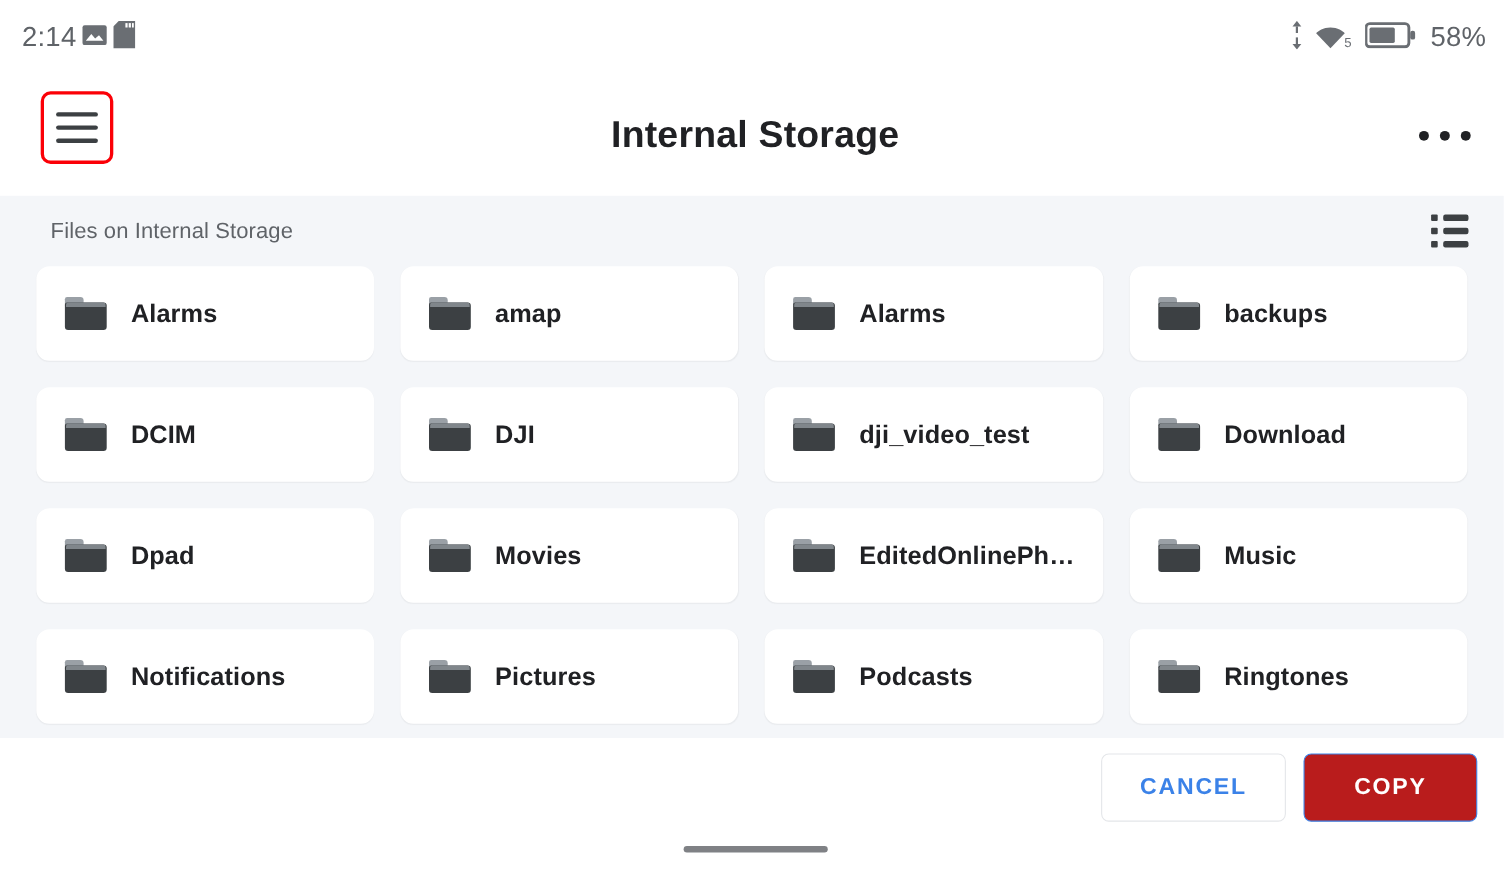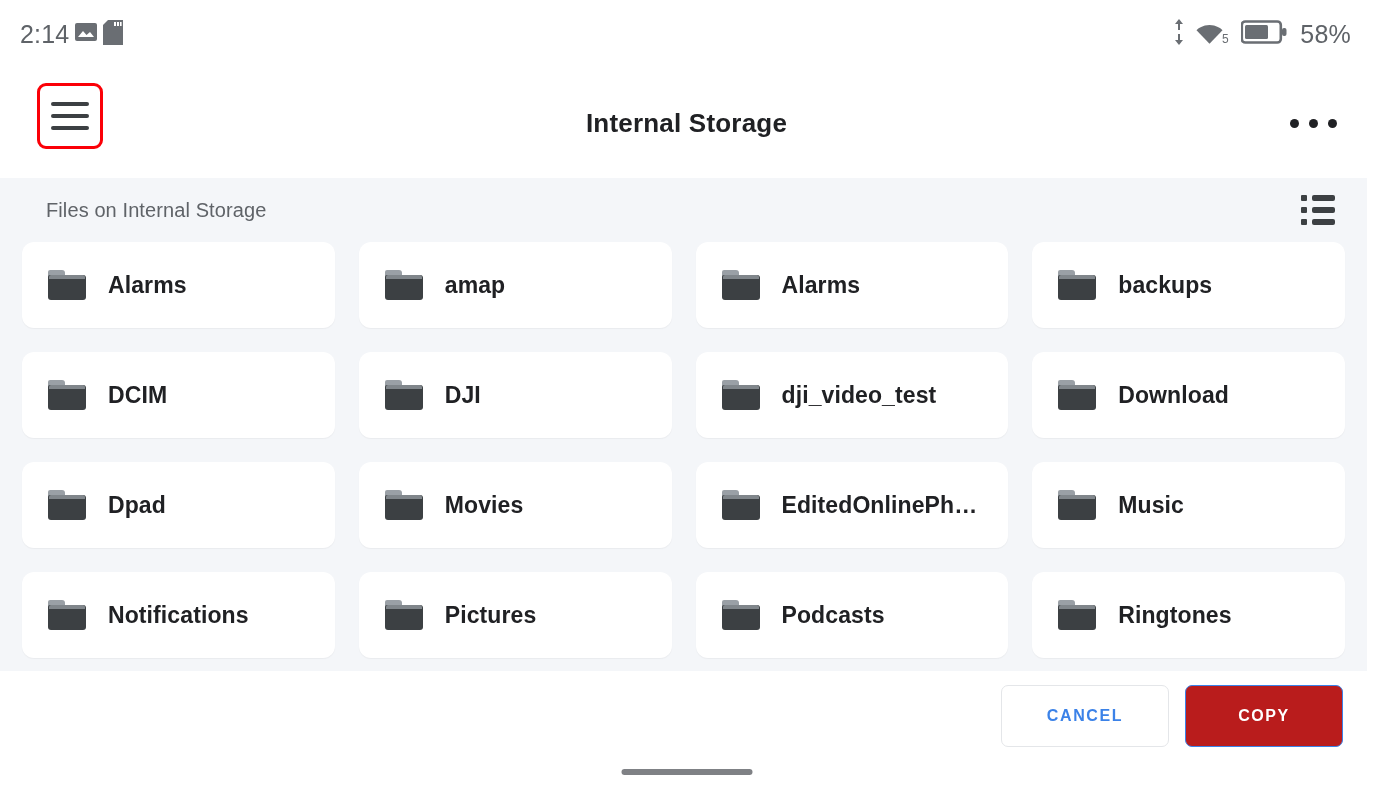--- a/index.html
+++ b/index.html
@@ -34,21 +34,21 @@
     width: 66px; height: 66px;
     border: 3px solid #fb0007; border-radius: 9px;
     background: #ffffff;
     display: flex; align-items: center; justify-content: center;
   }
   .menu-lines { width: 38px; display: flex; flex-direction: column; gap: 8px; }
   .menu-lines i { display: block; height: 4px; background: #3c4043; border-radius: 2px; }
   .appbar-title {
     position: absolute; left: 0; top: 0; width: 1373px; height: 110px;
     display: flex; align-items: center; justify-content: center;
-    font-size: 26px; font-weight: bold; color: #202124; letter-spacing: .2px;
+    font-size: 34px; font-weight: bold; color: #202124; letter-spacing: .2px;
   }
   .overflow-btn {
     position: absolute; right: 30px; top: 38px;
     width: 60px; height: 34px;
     display: flex; align-items: center; justify-content: center; gap: 10px;
   }
   .overflow-btn i { width: 9px; height: 9px; border-radius: 50%; background: #202124; display: block; }
 
   
   .panel {
@@ -60,21 +60,21 @@
     padding: 0 28px 0 46px;
   }
   .panel-subtitle { font-size: 20px; color: #5f6368; letter-spacing: .1px; }
   .listview-btn { width: 42px; height: 38px; display: flex; align-items: center; justify-content: center; }
   .lv-rows { width: 34px; display: flex; flex-direction: column; gap: 6px; }
   .lv-rows span { display: flex; align-items: center; gap: 5px; }
   .lv-rows span em { width: 6px; height: 6px; background: #3c4043; display: block; border-radius: 1px; }
   .lv-rows span b { flex: 1; height: 6px; background: #3c4043; display: block; border-radius: 2px; }
 
   .grid {
-    padding: 0 22px;
+    padding: 0 33px;
     display: grid; grid-template-columns: repeat(4, 1fr);
     column-gap: 14px; row-gap: 14px; gap: 24px;
   }
   .card {
     background: #ffffff; border-radius: 12px; height: 86px;
     display: flex; align-items: center; padding: 0 26px;
     gap: 22px;
     box-shadow: 0 1px 1px rgba(60,64,67,.06);
   }
   .card-label {
@@ -98,21 +98,21 @@
   }
 
   
   .footer {
     position: absolute; top: 671px; left: 0; width: 1373px; height: 90px;
     background: #ffffff;
     display: flex; align-items: center; justify-content: flex-end;
     padding-right: 30px; gap: 16px;
   }
   .btn {
-    height: 62px; border-radius: 7px; font-size: 16px; font-weight: bold;
+    height: 62px; border-radius: 7px; font-size: 21px; font-weight: bold;
     letter-spacing: 1.6px; display: flex; align-items: center; justify-content: center;
   }
   .btn-cancel {
     min-width: 168px; padding: 0 26px;
     background: #ffffff; color: #3b82e8; border: 1.5px solid #e4e6e9;
   }
   .btn-copy {
     min-width: 158px; padding: 0 26px;
     background: #b91c1c; color: #ffffff; border: 1.5px solid #3b82e8;
   }

